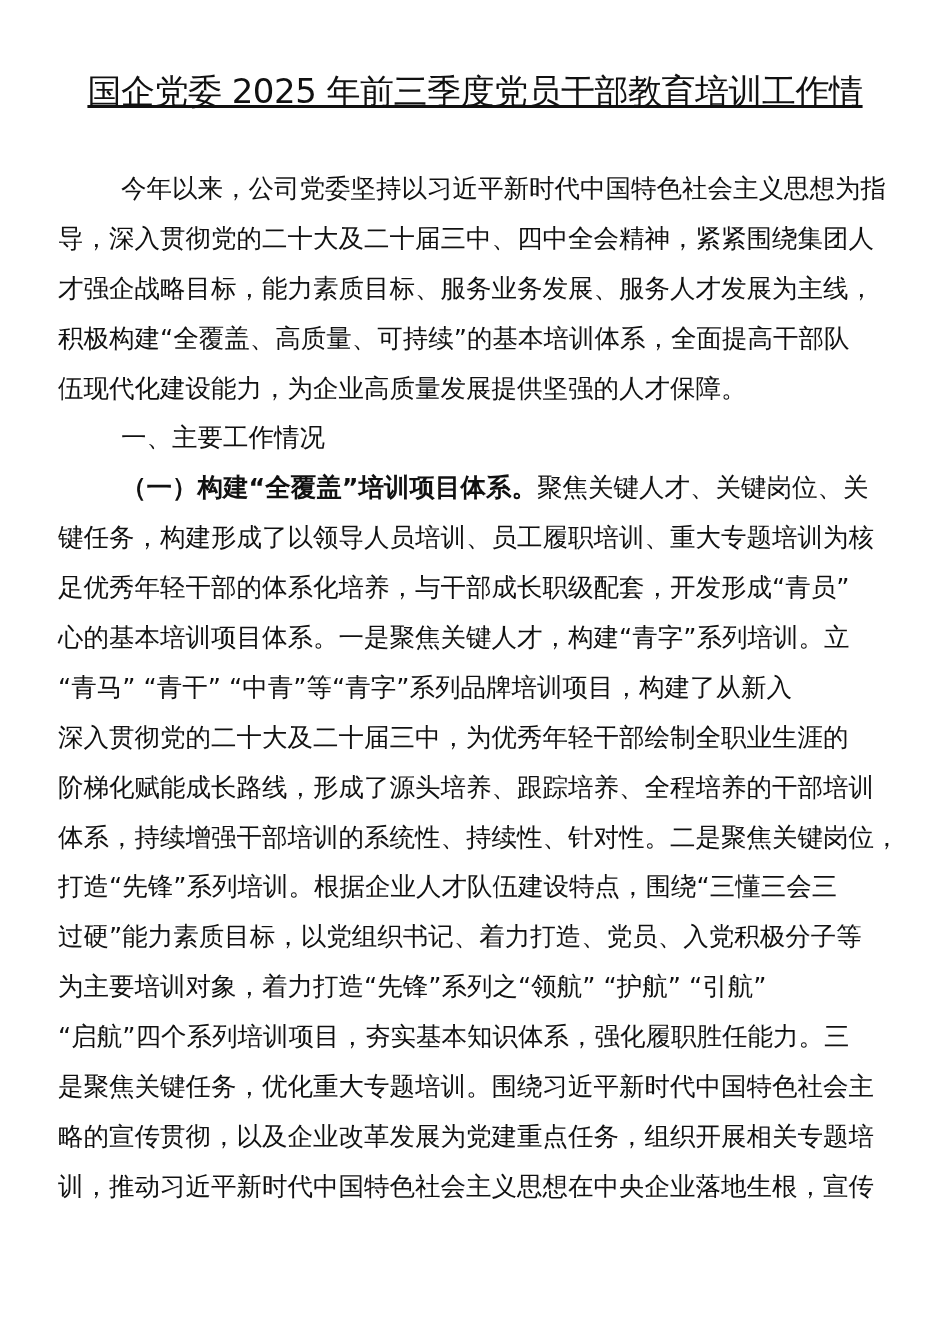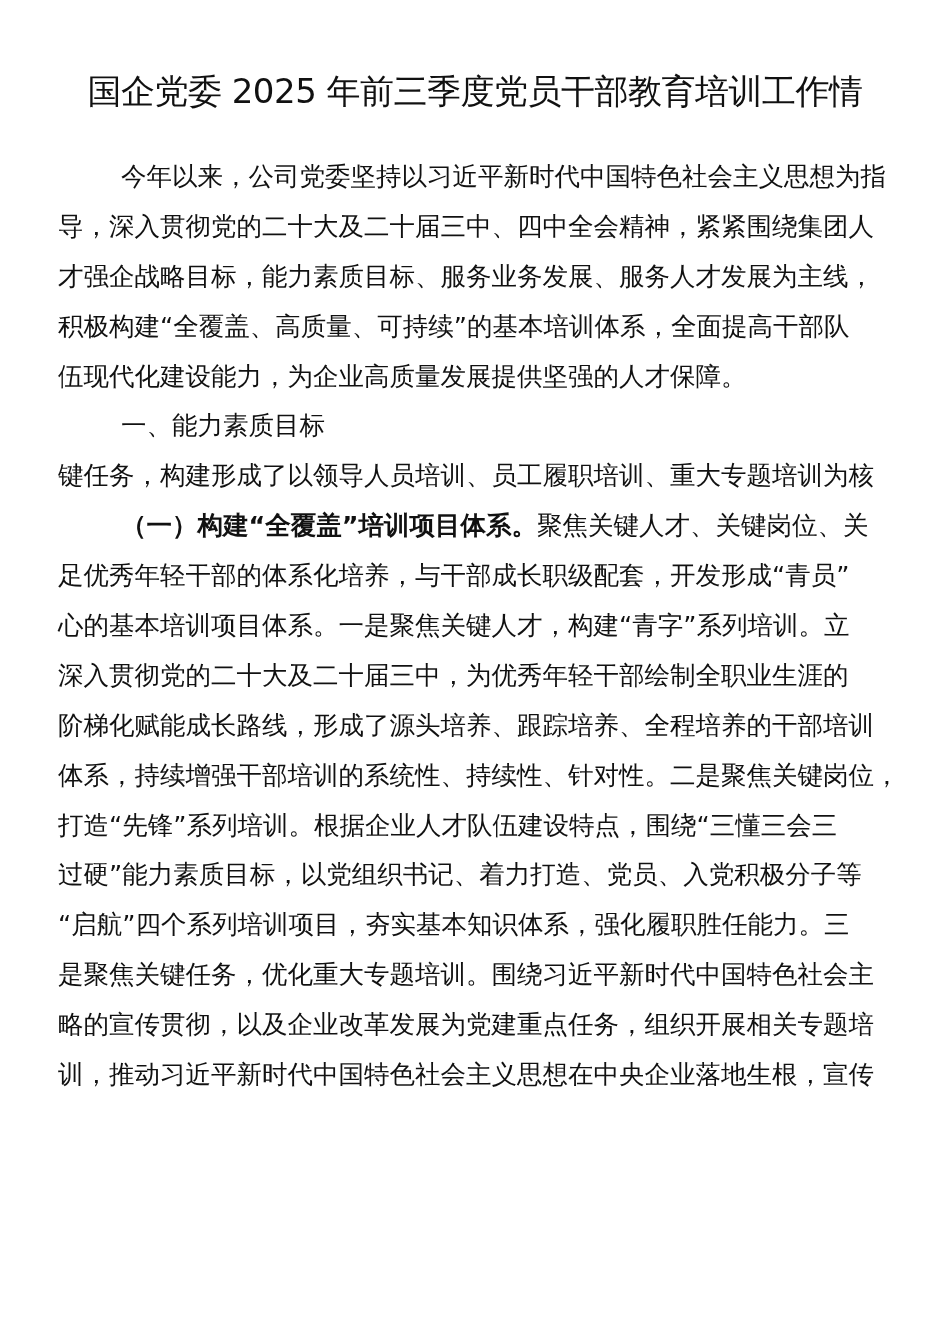--- a/index.html
+++ b/index.html
@@ -27,29 +27,30 @@
     position: absolute;
     left: 40px;
     top: 66px;
     width: 870px;
     text-align: center;
     font-size: 34px;
     line-height: 50px;
     font-weight: normal;
     letter-spacing: -0.5px;
     margin: 0;
+    text-decoration: underline;
   }
   .title .tline {
     display: block;
     white-space: nowrap;
   }
   .body-text {
     position: absolute;
     left: 58px;
-    top: 152px;
+    top: 164px;
     width: 840px;
   }
   .line {
     display: block;
     height: 49.9px;
     line-height: 49.9px;
     font-size: 25.5px;
     white-space: nowrap;
     letter-spacing: 0px;
   }
@@ -75,32 +76,34 @@
   <div class="body-text">
 
     <div>
       <span class="line indent">今年以来，公司党委坚持以习近平新时代中国特色社会主义思想为指</span>
       <span class="line">导，深入贯彻党的二十大及二十届三中、四中全会精神，紧紧围绕集团人</span>
       <span class="line">才强企战略目标，能力素质目标、服务业务发展、服务人才发展为主线，</span>
       <span class="line">积极构建“全覆盖、高质量、可持续”的基本培训体系，全面提高干部队</span>
       <span class="line">伍现代化建设能力，为企业高质量发展提供坚强的人才保障。</span>
     </div>
 
-    <span class="line indent">一、能力素质目标</span>
+    <span class="line indent">一、主要工作情况</span>
 
     <div>
+      <span class="line indent-bold"><span class="bold">（一）构建“全覆盖”培训项目体系。</span><span>聚焦关键人才、关键岗位、关</span></span>
       <span class="line">键任务，构建形成了以领导人员培训、员工履职培训、重大专题培训为核</span>
-      <span class="line indent-bold"><span class="bold">（一）构建“全覆盖”培训项目体系。</span><span>聚焦关键人才、关键岗位、关</span></span>
       <span class="line">足优秀年轻干部的体系化培养，与干部成长职级配套，开发形成“青员”</span>
       <span class="line">心的基本培训项目体系。一是聚焦关键人才，构建“青字”系列培训。立</span>
+      <span class="line"> “青马” “青干” “中青”等“青字”系列品牌培训项目，构建了从新入</span>
       <span class="line">深入贯彻党的二十大及二十届三中，为优秀年轻干部绘制全职业生涯的</span>
       <span class="line">阶梯化赋能成长路线，形成了源头培养、跟踪培养、全程培养的干部培训</span>
       <span class="line">体系，持续增强干部培训的系统性、持续性、针对性。二是聚焦关键岗位，</span>
       <span class="line">打造“先锋”系列培训。根据企业人才队伍建设特点，围绕“三懂三会三</span>
       <span class="line">过硬”能力素质目标，以党组织书记、着力打造、党员、入党积极分子等</span>
+      <span class="line">为主要培训对象，着力打造“先锋”系列之“领航” “护航” “引航”</span>
       <span class="line"> “启航”四个系列培训项目，夯实基本知识体系，强化履职胜任能力。三</span>
       <span class="line">是聚焦关键任务，优化重大专题培训。围绕习近平新时代中国特色社会主</span>
       <span class="line">略的宣传贯彻，以及企业改革发展为党建重点任务，组织开展相关专题培</span>
       <span class="line">训，推动习近平新时代中国特色社会主义思想在中央企业落地生根，宣传</span>
     </div>
 
   </div>
 </div>
 
 </body></html>

